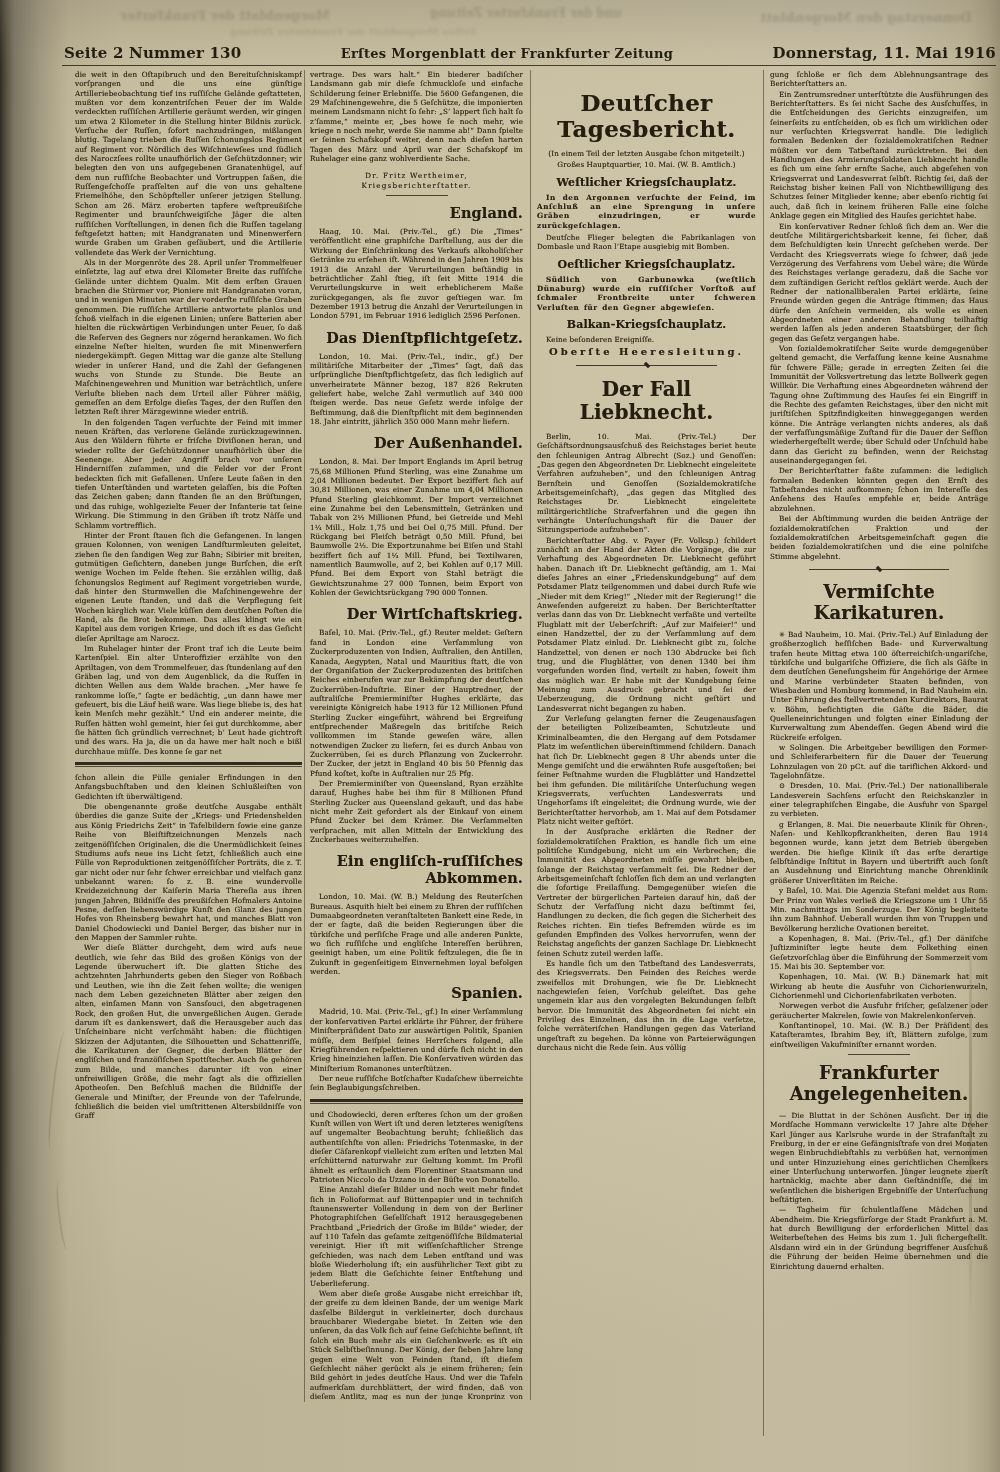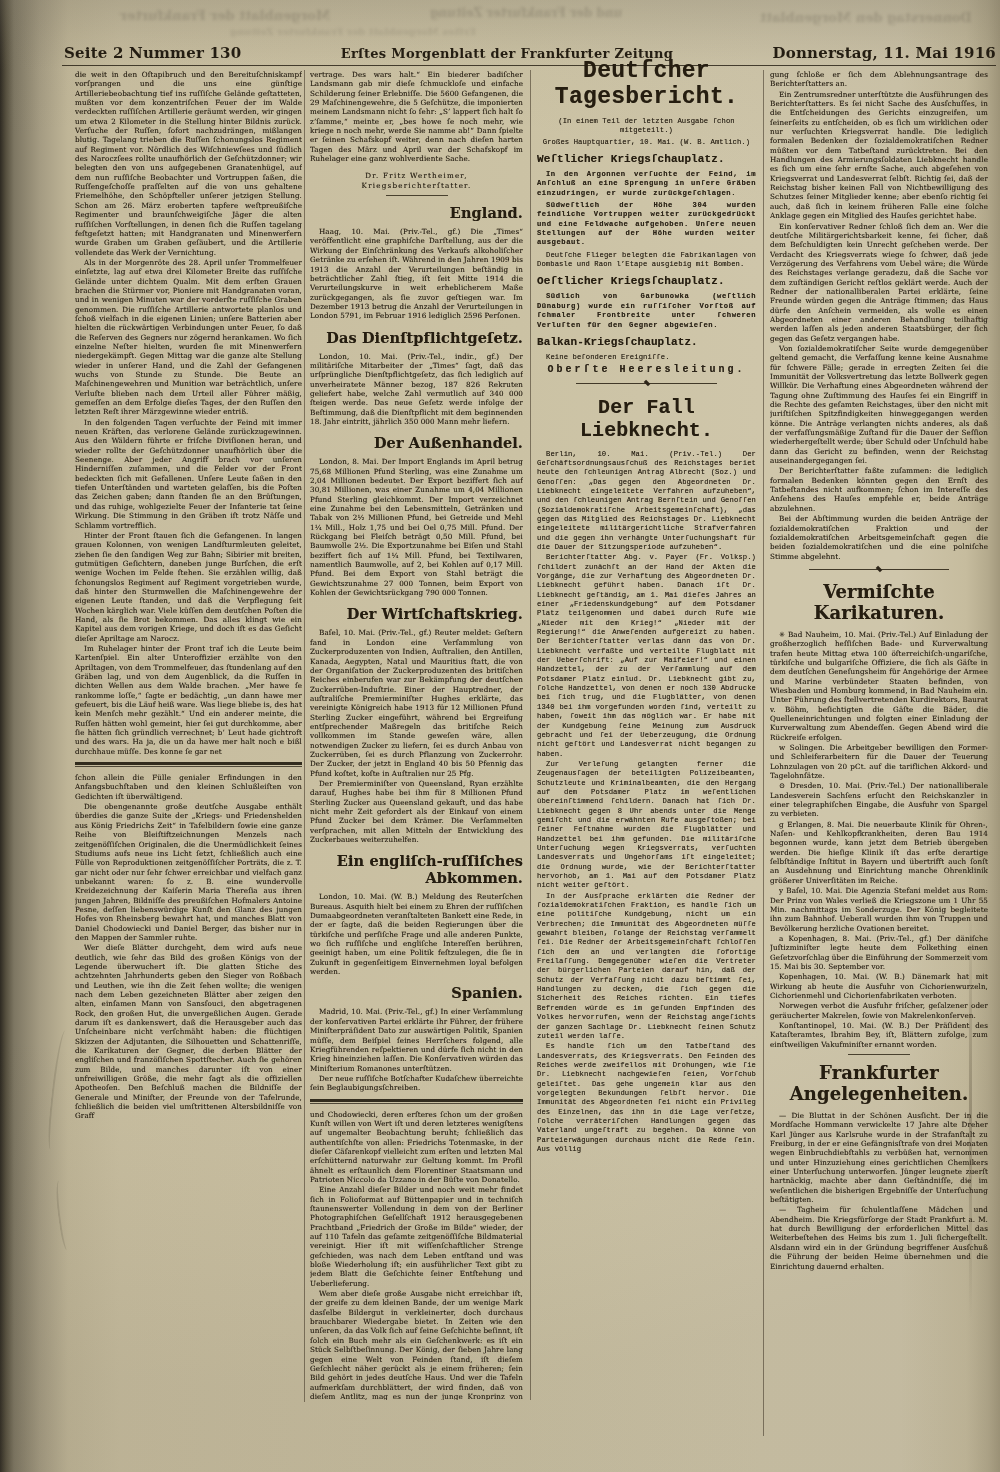--- a/index.html
+++ b/index.html
@@ -28,21 +28,21 @@
     font-size:7.2px;line-height:9.35px;letter-spacing:.1px;
     overflow:hidden;text-shadow:0 0 .5px rgba(44,36,24,.55);
   }
   .b-para{text-indent:9px;margin:0 0 1px 0;}
   .b-para.noind{text-indent:0;}
   .b-para.bold-sperr{font-weight:bold;letter-spacing:.55px;word-spacing:1.5px;margin:2px 0 3px;}
   .b-hxl{font-size:23px;line-height:26px;font-weight:bold;text-align:center;margin:4px 0 7px;letter-spacing:.3px;color:#251d10;}
   .b-hlg{font-size:20px;line-height:23px;font-weight:bold;text-align:center;margin:8px 0 8px;color:#251d10;}
   .b-hmd{font-size:18px;line-height:21px;font-weight:bold;text-align:center;margin:7px 0 7px;color:#251d10;}
   .b-hsm{font-size:14.5px;line-height:17px;font-weight:bold;text-align:right;margin:8px 0 6px;color:#251d10;}
-  .b-sub{font-size:11px;line-height:13px;font-weight:bold;text-align:left;margin:6px 0 4px;color:#251d10;}
+  .b-sub{font-size:11px;line-height:13px;font-weight:bold;text-align:center;margin:6px 0 4px;color:#251d10;}
   .b-note{text-align:center;text-indent:0;margin:1px 0 2px;}
   .b-spread{text-align:center;letter-spacing:3px;font-weight:bold;font-size:10px;margin:3px 0 2px;}
   .b-sig{text-align:center;letter-spacing:1.2px;margin:8px 0 2px;}
   .b-divs{width:62px;margin:5px auto 5px;border-top:1.2px solid rgba(40,32,18,.8);}
   .b-divt{width:100%;margin:6px 0 6px;border-top:3px solid rgba(30,24,12,.88);border-bottom:1px solid rgba(30,24,12,.7);height:1px;}
   .b-divo{position:relative;height:9px;margin:4px 0 3px;}
   .b-divo::before{content:"";position:absolute;left:18%;right:18%;top:4px;border-top:1px solid rgba(40,32,18,.85);}
   .b-divo::after{content:"";position:absolute;left:50%;top:1.5px;width:6px;height:6px;margin-left:-3px;background:#2c2418;transform:rotate(45deg) scaleY(.55);}
 </style>
 </head>
@@ -93,27 +93,26 @@
       <div class="b-hsm">Ein engliſch-ruſſiſches Abkommen.</div>
       <div class="b-para">London, 10. Mai. (W. B.) Meldung des Reuterſchen Bureaus. Asquith hielt bei einem zu Ehren der ruſſiſchen Dumaabgeordneten veranſtalteten Bankett eine Rede, in der er ſagte, daß die beiden Regierungen über die türkiſche und perſiſche Frage und alle anderen Punkte, wo ſich ruſſiſche und engliſche Intereſſen berühren, geeinigt haben, um eine Politik feſtzulegen, die ſie in Zukunft in gegenſeitigem Einvernehmen loyal befolgen werden.</div>
       <div class="b-hsm">Spanien.</div>
       <div class="b-para">Madrid, 10. Mai. (Priv.-Tel., gf.) In einer Verſammlung der konſervativen Partei erklärte ihr Führer, der frühere Miniſterpräſident Dato zur auswärtigen Politik, Spanien müſſe, dem Beiſpiel ſeines Herrſchers folgend, alle Kriegführenden reſpektieren und dürfe ſich nicht in den Krieg hineinziehen laſſen. Die Konſervativen würden das Miniſterium Romanones unterſtützen.</div>
       <div class="b-para">Der neue ruſſiſche Botſchafter Kudaſchew überreichte ſein Beglaubigungsſchreiben.</div>
       <div class="b-divt"></div>
       <div class="b-para noind">und Chodowiecki, deren erſteres ſchon um der großen Kunſt willen von Wert iſt und deren letzteres wenigſtens auf ungemalter Beobachtung beruht; ſchließlich das authentiſchſte von allen: Friedrichs Totenmaske, in der dieſer Cäſarenkopf vielleicht zum erſten und letzten Mal erſchütternd naturwahr zur Geltung kommt. Im Profil ähnelt es erſtaunlich dem Florentiner Staatsmann und Patrioten Niccolo da Uzzano in der Büſte von Donatello.</div>
       <div class="b-para">Eine Anzahl dieſer Bilder und noch weit mehr findet ſich in Folioformat auf Büttenpapier und in techniſch ſtaunenswerter Vollendung in dem von der Berliner Photographiſchen Geſellſchaft 1912 herausgegebenen Prachtband „Friedrich der Große im Bilde“ wieder, der auf 110 Tafeln das geſamte zeitgenöſſiſche Bildmaterial vereinigt. Hier iſt mit wiſſenſchaftlicher Strenge geſchieden, was nach dem Leben entſtand und was bloße Wiederholung iſt; ein ausführlicher Text gibt zu jedem Blatt die Geſchichte ſeiner Entſtehung und Ueberlieferung.</div>
       <div class="b-para">Wem aber dieſe große Ausgabe nicht erreichbar iſt, der greife zu dem kleinen Bande, der um wenige Mark dasſelbe Bildergut in verkleinerter, doch durchaus brauchbarer Wiedergabe bietet. In Zeiten wie den unſeren, da das Volk ſich auf ſeine Geſchichte beſinnt, iſt ſolch ein Buch mehr als ein Geſchenkwerk: es iſt ein Stück Selbſtbeſinnung. Der König, der ſieben Jahre lang gegen eine Welt von Feinden ſtand, iſt dieſem Geſchlecht näher gerückt als je einem früheren; ſein Bild gehört in jedes deutſche Haus. Und wer die Tafeln aufmerkſam durchblättert, der wird finden, daß von dieſem Antlitz, mag es nun der junge Kronprinz von Rheinsberg oder der alte Fritz von Sansſouci ſein, immer dieſelbe Kraft ausgeht. JBbll, wo es ſich noch ſehr gleich genug anmerkt, einem Maler zu raten, was das überraſchendſte Preisbild von der Zeit des Bildhauers uns gilt.</div>
     </div>
-  <div class="col" style="left:537px;top:54px;width:219px;height:1328px;font-family:Liberation Mono, monospace;">
+  <div class="col" style="left:537px;top:86px;width:219px;height:1328px;">
       <div class="b-hxl">Deutſcher Tagesbericht.</div>
       <div class="b-note">(In einem Teil der letzten Ausgabe ſchon mitgeteilt.)</div>
       <div class="b-note">Großes Hauptquartier, 10. Mai.   (W. B. Amtlich.)</div>
       <div class="b-sub">Weſtlicher Kriegsſchauplatz.</div>
       <div class="b-para bold-sperr">In den Argonnen verſuchte der Feind, im Anſchluß an eine Sprengung in unſere Gräben einzudringen, er wurde zurückgeſchlagen.</div>
-      <div class="b-para bold-sperr">Südweſtlich der Höhe 304 wurden feindliche Vortruppen weiter zurückgedrückt und eine Feldwache aufgehoben. Unſere neuen Stellungen auf der Höhe wurden weiter ausgebaut.</div>
       <div class="b-para">Deutſche Flieger belegten die Fabrikanlagen von Dombasle und Raon l’Etape ausgiebig mit Bomben.</div>
       <div class="b-sub">Oeſtlicher Kriegsſchauplatz.</div>
       <div class="b-para bold-sperr">Südlich von Garbunowka (weſtlich Dünaburg) wurde ein ruſſiſcher Vorſtoß auf ſchmaler Frontbreite unter ſchweren Verluſten für den Gegner abgewieſen.</div>
       <div class="b-sub">Balkan-Kriegsſchauplatz.</div>
       <div class="b-para">Keine beſonderen Ereigniſſe.</div>
       <div class="b-spread">Oberſte Heeresleitung.</div>
       <div class="b-divo"></div>
       <div class="b-hlg">Der Fall Liebknecht.</div>
       <div class="b-para">Berlin, 10. Mai. (Priv.-Tel.) Der Geſchäftsordnungsausſchuß des Reichstages beriet heute den ſchleunigen Antrag Albrecht (Soz.) und Genoſſen: „Das gegen den Abgeordneten Dr. Liebknecht eingeleitete Verfahren aufzuheben“, und den ſchleunigen Antrag Bernſtein und Genoſſen (Sozialdemokratiſche Arbeitsgemeinſchaft), „das gegen das Mitglied des Reichstages Dr. Liebknecht eingeleitete militärgerichtliche Strafverfahren und die gegen ihn verhängte Unterſuchungshaft für die Dauer der Sitzungsperiode aufzuheben“.</div>
       <div class="b-para">Berichterſtatter Abg. v. Payer (Fr. Volksp.) ſchildert zunächſt an der Hand der Akten die Vorgänge, die zur Verhaftung des Abgeordneten Dr. Liebknecht geführt haben. Danach iſt Dr. Liebknecht geſtändig, am 1. Mai dieſes Jahres an einer „Friedenskundgebung“ auf dem Potsdamer Platz teilgenommen und dabei durch Rufe wie „Nieder mit dem Krieg!“ „Nieder mit der Regierung!“ die Anweſenden aufgereizt zu haben. Der Berichterſtatter verlas dann das von Dr. Liebknecht verfaßte und verteilte Flugblatt mit der Ueberſchrift: „Auf zur Maifeier!“ und einen Handzettel, der zu der Verſammlung auf dem Potsdamer Platz einlud. Dr. Liebknecht gibt zu, ſolche Handzettel, von denen er noch 130 Abdrucke bei ſich trug, und die Flugblätter, von denen 1340 bei ihm vorgefunden worden ſind, verteilt zu haben, ſoweit ihm das möglich war. Er habe mit der Kundgebung ſeine Meinung zum Ausdruck gebracht und ſei der Ueberzeugung, die Ordnung nicht geſtört und Landesverrat nicht begangen zu haben.</div>

